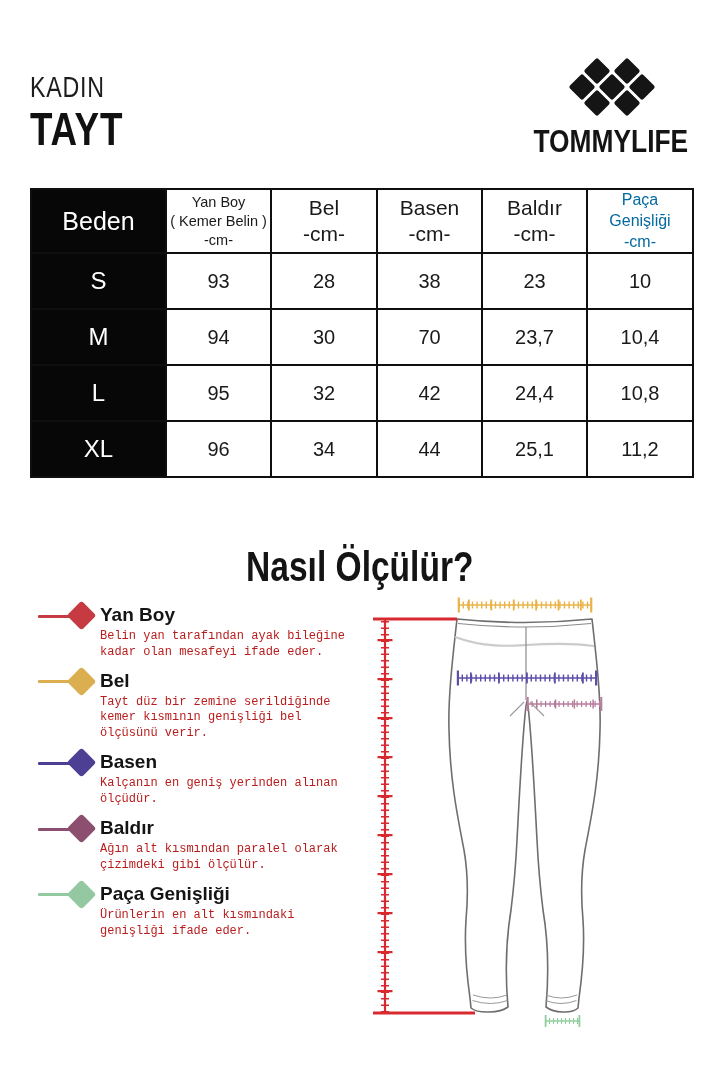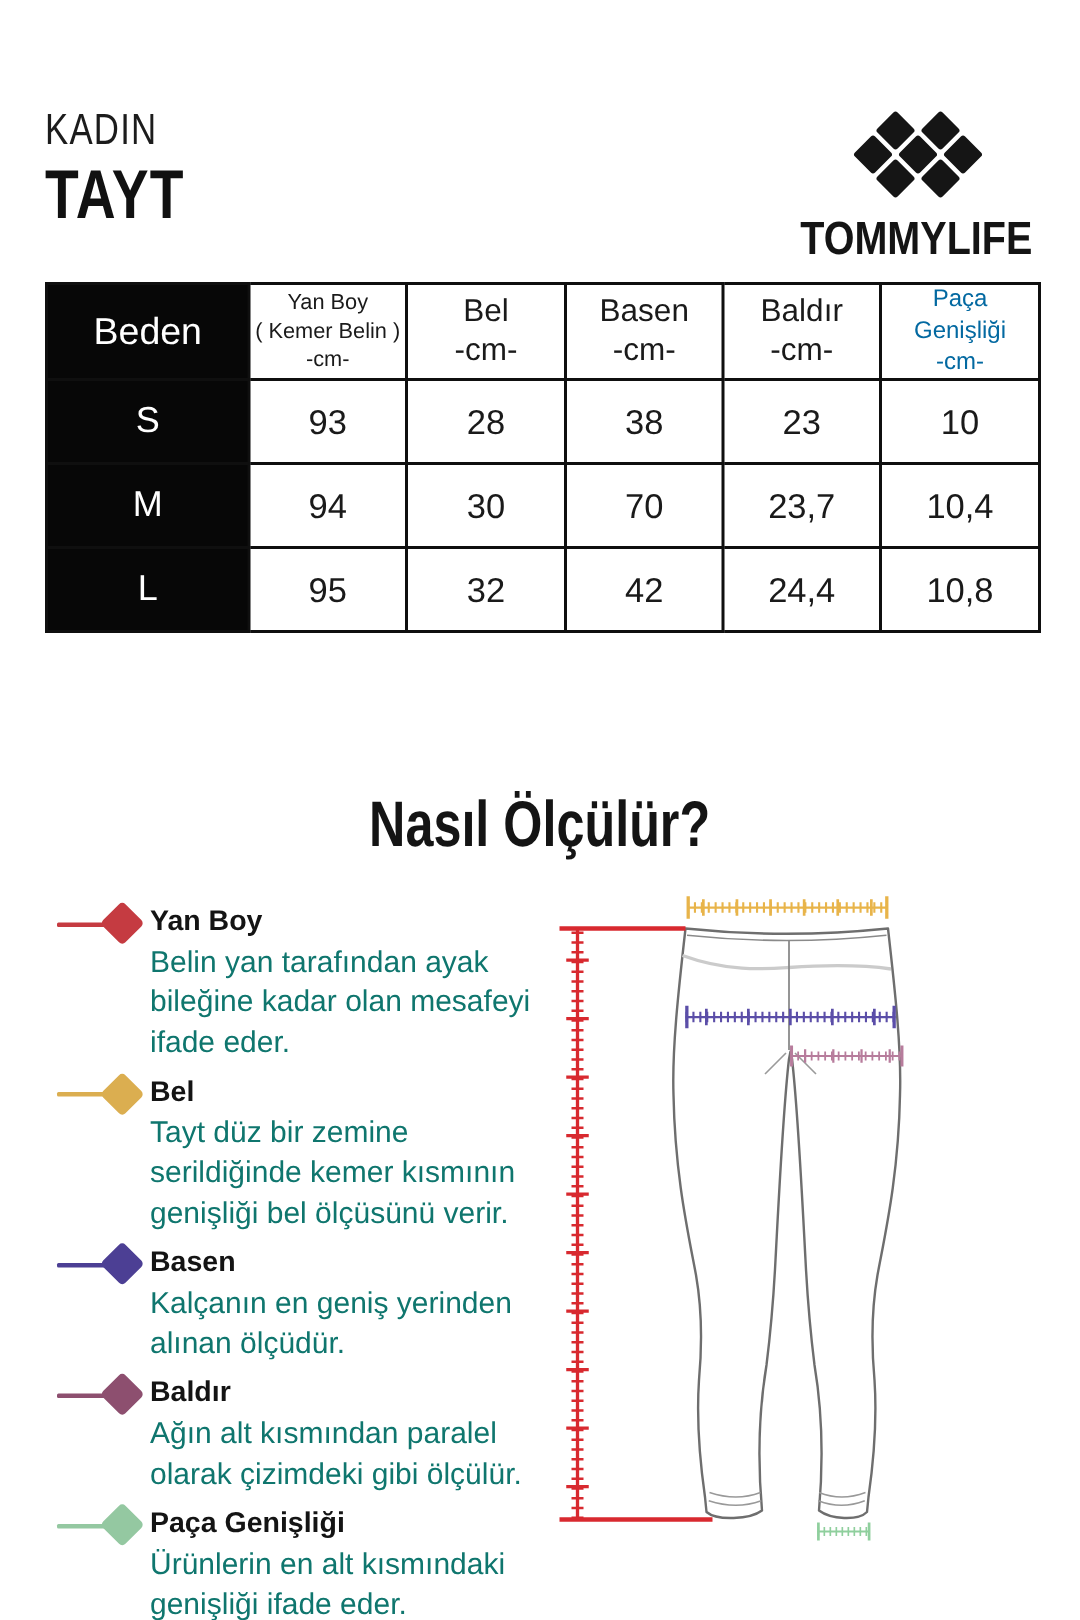--- a/index.html
+++ b/index.html
@@ -5,49 +5,49 @@
   html,body{margin:0;padding:0;background:#ffffff;}
   body{font-family:"Liberation Sans", sans-serif; color:#111;}
   #page{position:relative;width:720px;height:1080px;background:#fff;overflow:hidden;}
 
   
   .hdr-left{position:absolute;left:30px;top:72px;}
   .cat{font-size:29px;font-weight:300;letter-spacing:1px;color:#1c1c1c;
        transform:scaleX(0.80);transform-origin:left center;line-height:1.05;}
   .prod{font-size:46px;font-weight:800;letter-spacing:1px;color:#111;
         transform:scaleX(0.80);transform-origin:left center;line-height:1.1;margin-top:2px;}
-  .logo-block{position:absolute;left:520px;top:64px;width:180px;text-align:right;}
+  .logo-block{position:absolute;left:520px;top:48px;width:180px;text-align:right;}
   .brand{font-size:31px;font-weight:800;color:#141414;letter-spacing:0px;
          transform:scaleX(0.85);transform-origin:center;margin-top:2px;white-space:nowrap;}
 
   
   table.size{position:absolute;left:30px;top:188px;border-collapse:collapse;table-layout:fixed;}
   table.size td{border:2px solid #0f0f0f;text-align:center;vertical-align:middle;padding:0;}
   td.dark{background:#070707;color:#ffffff;}
   .corner{font-size:25px;font-weight:500;}
   .sizecell{font-size:24px;font-weight:400;}
   .h-big{font-size:21px;line-height:1.25;color:#1a1a1a;}
   .h-small{font-size:14.5px;line-height:1.3;color:#1a1a1a;}
   .h-mid{font-size:16px;line-height:1.3;color:#0369a1;}
-  .val{font-size:23px;color:#1a1a1a;}
-
-  
-  .htm-title-wrap{position:absolute;left:0;top:526px;width:720px;text-align:center;}
+  .val{font-size:20px;color:#1a1a1a;}
+
+  
+  .htm-title-wrap{position:absolute;left:0;top:542px;width:720px;text-align:center;}
   .htm-title{display:inline-block;font-size:43px;font-weight:700;color:#141414;
              transform:scaleX(0.78);transform-origin:center;}
 
   .legend{position:absolute;left:38px;top:604px;width:330px;}
   .legend-item{position:relative;margin-bottom:9px;min-height:24px;}
   .marker{position:absolute;left:0;top:0;width:62px;height:24px;}
   .marker-line{position:absolute;left:0;top:10.5px;width:38px;height:3px;border-radius:1px;}
   .marker-diamond{position:absolute;left:33px;top:1px;width:21px;height:21px;border-radius:3px;
                   transform:rotate(45deg);}
   .legend-text{margin-left:62px;width:266px;}
   .legend-title{font-size:19px;font-weight:700;color:#141414;line-height:1.2;margin-bottom:2px;}
-  .legend-desc{font-size:20px;color:#0f766e;line-height:1.33;}
+  .legend-desc{font-size:12px;color:#b91c1c;line-height:1.33;font-family:Liberation Mono, monospace;}
 
   
   .drawing{position:absolute;left:360px;top:588px;}
 </style>
 </head>
 <body>
 
 <div id="page">
 
   <div class="hdr-left">
@@ -121,20 +121,28 @@
       <td class="val">23,7</td>
       <td class="val">10,4</td>
     </tr>
     <tr style="height:56px">
       <td class="dark sizecell">L</td>
       <td class="val">95</td>
       <td class="val">32</td>
       <td class="val">42</td>
       <td class="val">24,4</td>
       <td class="val">10,8</td>
+    </tr>
+    <tr style="height:56px">
+      <td class="dark sizecell">XL</td>
+      <td class="val">96</td>
+      <td class="val">34</td>
+      <td class="val">44</td>
+      <td class="val">25,1</td>
+      <td class="val">11,2</td>
     </tr>
   </tbody>
     </table>
 
   <div class="htm-title-wrap">
     <div class="htm-title">Nasıl Ölçülür?</div>
   </div>
 
   <div class="legend">
 

